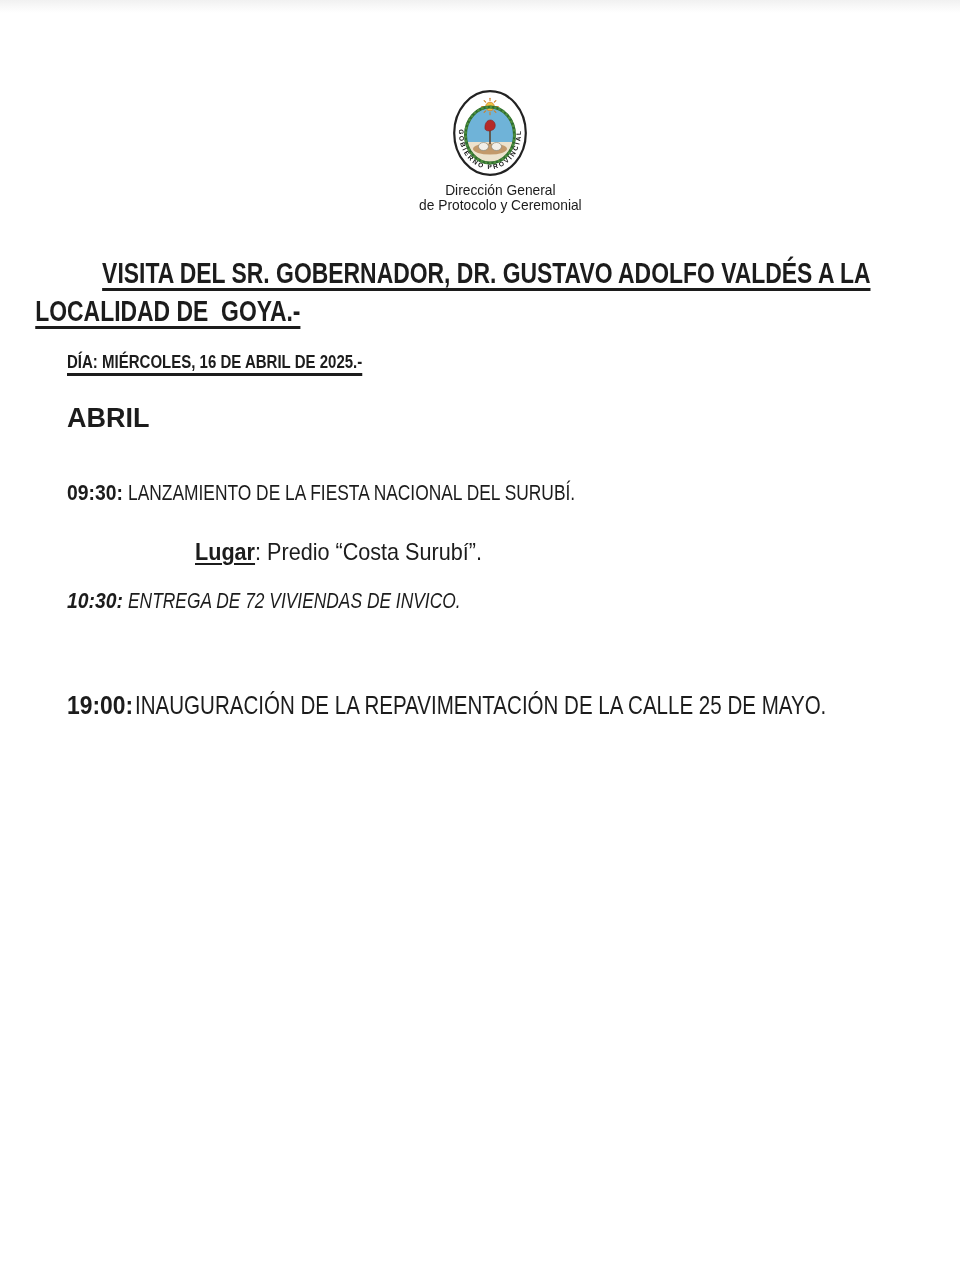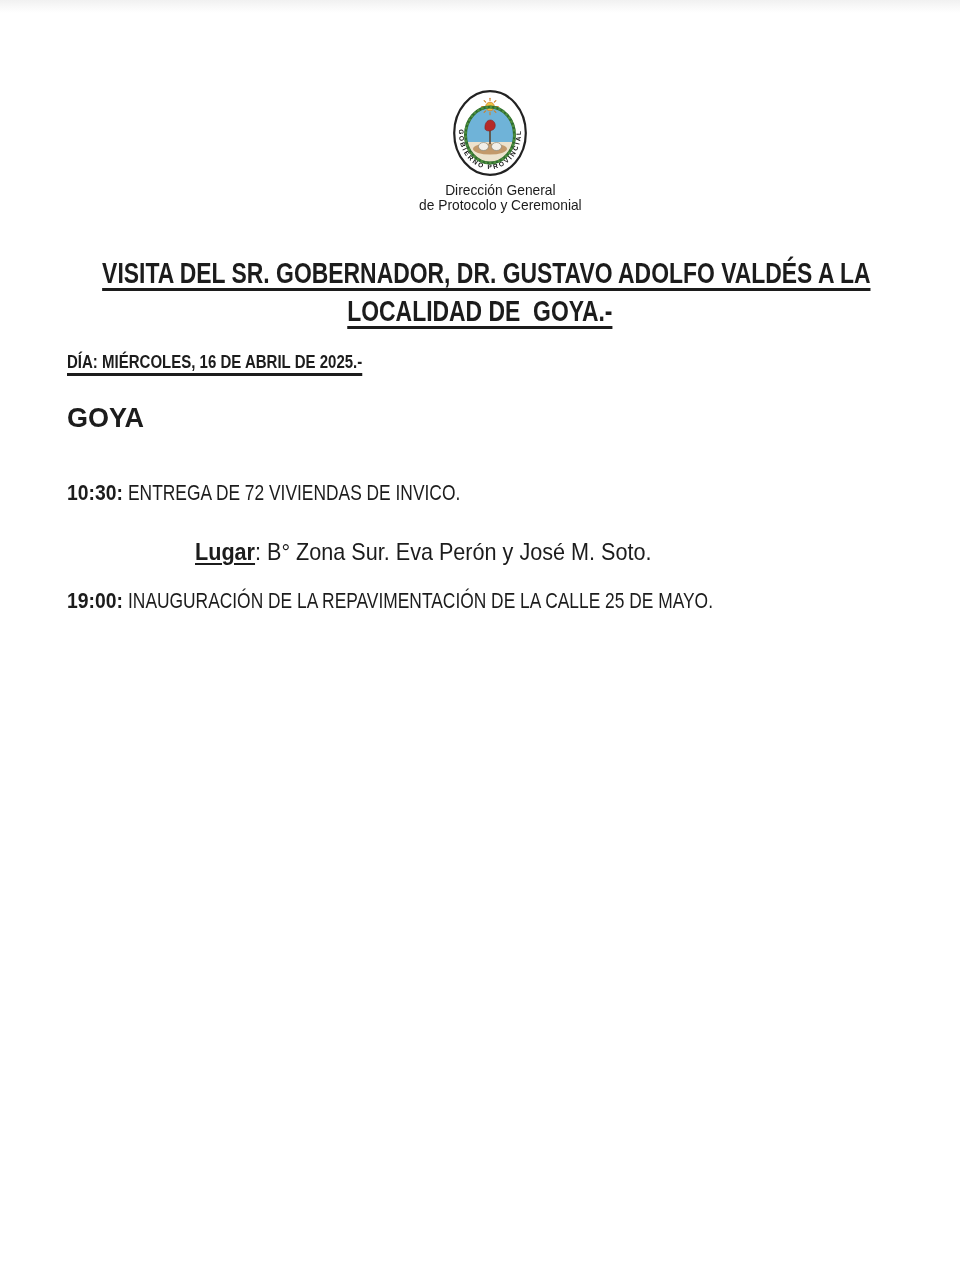--- a/index.html
+++ b/index.html
@@ -16,21 +16,21 @@
   .org {
     position:absolute; top:183px; left:12px; width:100%; text-align:center;
     font-weight:400; font-size:15px; line-height:14.5px;
   }
   .org .inner { display:inline-block; transform:translateX(8px) scaleX(0.92); }
 
   .title {
     position:absolute; top:254px; left:0; width:100%; text-align:center;
     font-size:29px; font-weight:700; line-height:38px;
   }
-  .title .tl { display:block; text-align:center; }
+  .title .tl { display:block; text-align:left; }
   .title .tl > span {
     display:inline-block; white-space:pre; transform:scaleX(0.79);
     transform-origin:50% 50%; text-decoration:underline;
     text-decoration-thickness:2.5px; text-underline-offset:5px;
   }
 
   .date-line {
     position:absolute; left:67px; top:352px; font-size:19px; font-weight:700;
     line-height:1; white-space:nowrap;text-decoration:underline;
   }
@@ -40,21 +40,21 @@
     text-decoration-thickness:2.5px; text-underline-offset:5px;
   }
   .city {
     position:absolute; left:67px; top:405px; font-size:27px; font-weight:700;
     line-height:1;
   }
 
   .schedule { position:absolute; top:0; left:0; width:100%; height:100%; }
   .item { position:absolute; left:67px; width:880px; }
   .item:nth-child(1) { top:481px; }
-  .item:nth-child(2) { top:589px; }
+  .item:nth-child(2) { top:589px;font-style:italic; }
   .item:nth-child(3) { top:691px; }
   .item:nth-child(4) { top:799px;margin-top:26px; }
 
   .item .row { position:relative; font-size:22px; line-height:24px; white-space:nowrap; }
   .item:nth-child(3) .row, .item:nth-child(4) .row { font-size:26px; line-height:28px; }
 
   .item .time {
     position:absolute; left:0; top:0; font-weight:700;
     display:inline-block; transform:scaleX(0.88); transform-origin:0 50%;
   }
@@ -117,33 +117,39 @@
 
   <div class="title">
     <span class="tl"><span>VISITA DEL SR. GOBERNADOR, DR. GUSTAVO ADOLFO VALDÉS A LA</span></span>
     <span class="tl"><span>LOCALIDAD DE  GOYA.-</span></span>
   </div>
 
   <div class="date-line">
     <span class="u">DÍA: MIÉRCOLES, 16 DE ABRIL DE 2025.-</span>
   </div>
 
-  <div class="city">GOYA</div>
+  <div class="city">ABRIL</div>
 
   <div class="schedule">
+    <div class="item">
+      <div class="row">
+        <span class="time">09:30:</span>
+        <span class="act">LANZAMIENTO DE LA FIESTA NACIONAL DEL SURUBÍ.</span>
+      </div>
+      <div class="loc">
+        <span class="inner">
+          <span class="loc-label">Lugar</span><span>: Predio “Costa Surubí”.</span>
+        </span>
+      </div>
+    </div>
 
     <div class="item">
       <div class="row">
         <span class="time">10:30:</span>
         <span class="act">ENTREGA DE 72 VIVIENDAS DE INVICO.</span>
-      </div>
-      <div class="loc">
-        <span class="inner">
-          <span class="loc-label">Lugar</span><span>: B° Zona Sur. Eva Perón y José M. Soto.</span>
-        </span>
       </div>
     </div>
 
 
     <div class="item">
       <div class="row">
         <span class="time">19:00:</span>
         <span class="act">INAUGURACIÓN DE LA REPAVIMENTACIÓN DE LA CALLE 25 DE MAYO.</span>
       </div>
     </div>

